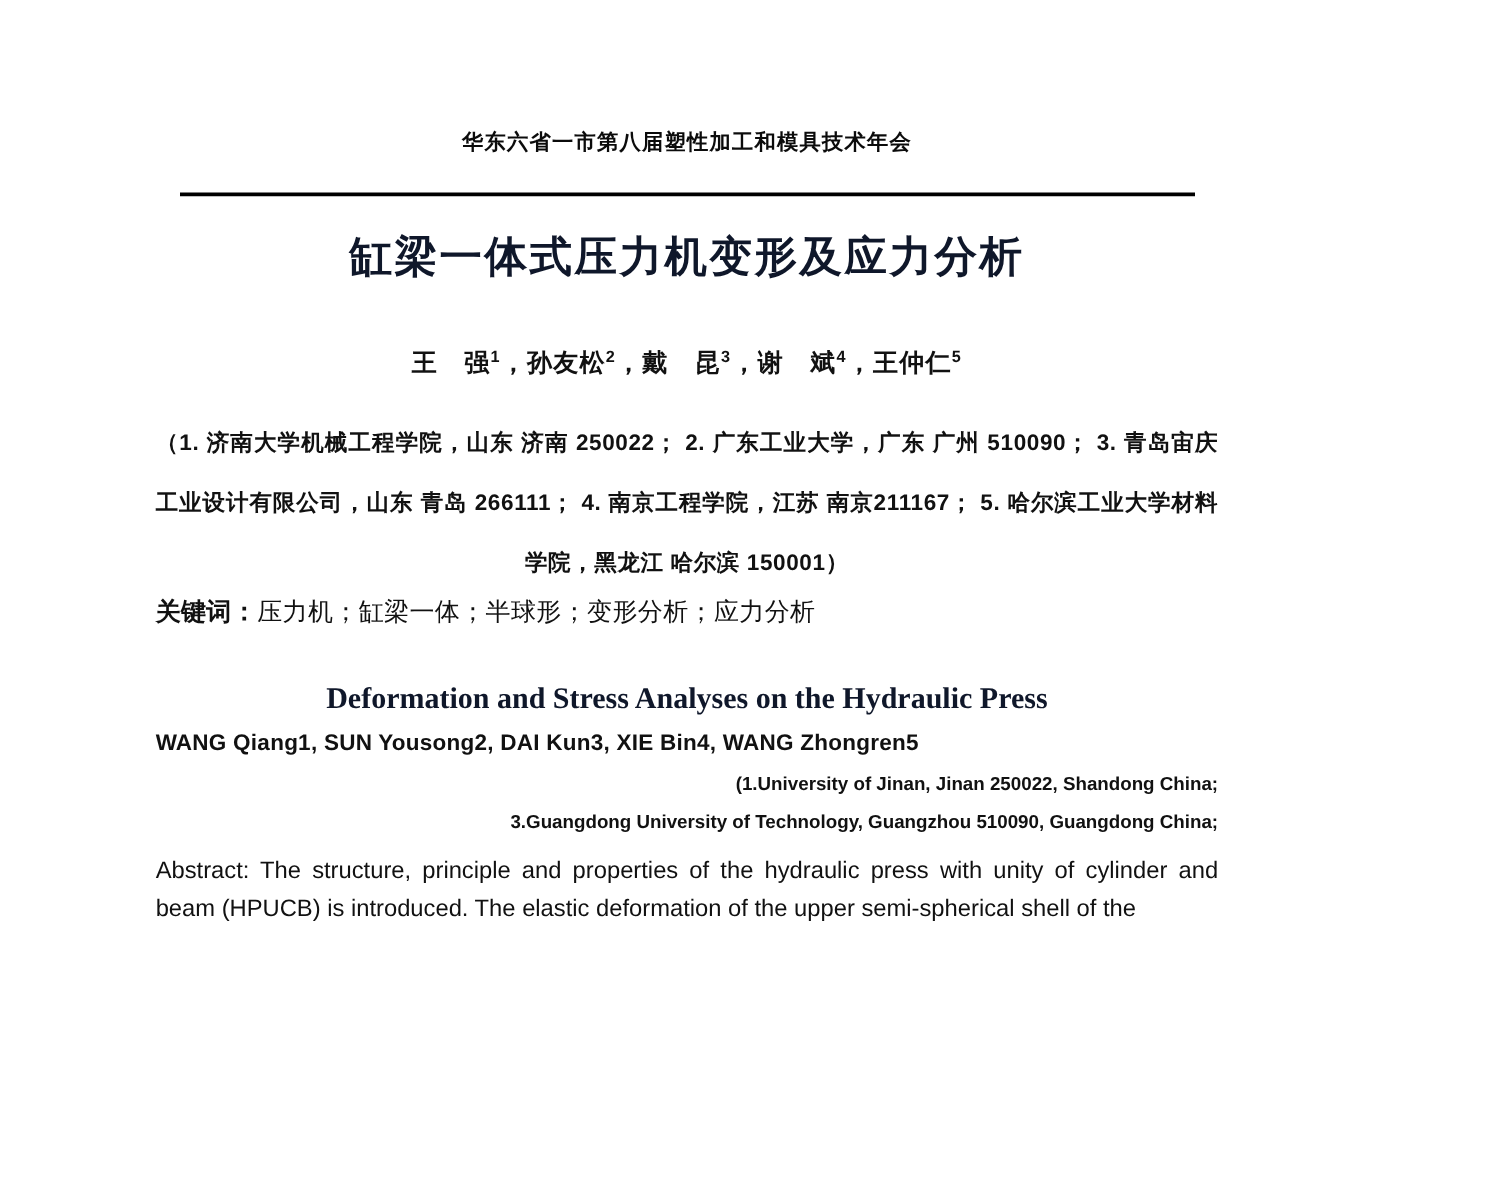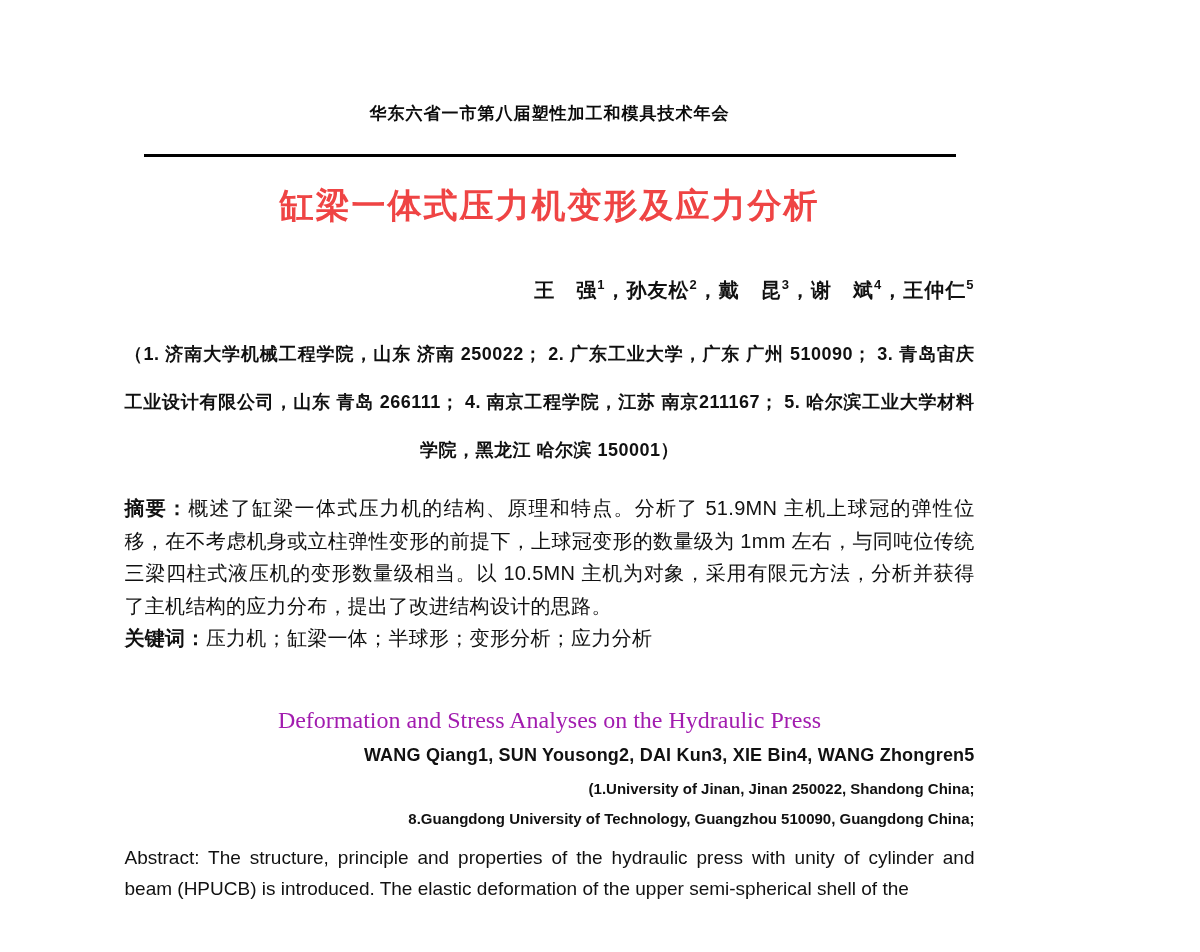--- a/index.html
+++ b/index.html
@@ -33,25 +33,25 @@
     height: 3px;
     background: #000000;
     margin: 29px auto 0 auto;
   }
   .title-zh {
     margin-top: 26px;
     text-align: center;
     font-size: 34px;
     font-weight: bold;
     letter-spacing: 2px;
-    color: #ef4444;
+    color: #0f172a;
   }
   .authors-zh {
     margin-top: 48px;
-    text-align: right;
+    text-align: center;
     font-size: 20px;
     font-weight: bold;
     letter-spacing: 1px;
   }
   .authors-zh sup {
     font-size: 13px;
     font-weight: bold;
     vertical-align: super;
   }
   .affil-zh {
@@ -74,31 +74,31 @@
   .keywords-zh .label {
     font-weight: bold;
   }
   .keywords-zh {
     font-size: 20px;
     line-height: 32.5px;
     text-align: left;
     letter-spacing: 0.3px;
   }
   .title-en {
-    margin-top: 47px;
+    margin-top: 34px;
     text-align: center;
     font-family: "Liberation Serif", serif;
     font-size: 24px;
-    font-weight: normal;
+    font-weight: bold;
     line-height: 37px;
-    color: #a21caf;
+    color: #0f172a;
   }
   .authors-en {
     margin-top: 6px;
-    text-align: right;
+    text-align: left;
     font-size: 18px;
     font-weight: bold;
     letter-spacing: 0.2px;
   }
   .affils-en {
     margin-top: 8px;
     text-align: right;
     font-size: 15px;
     font-weight: bold;
     line-height: 30px;
@@ -126,37 +126,34 @@
   <div class="content">
 
     <h1 class="title-zh" style="margin-bottom:0;">缸梁一体式压力机变形及应力分析</h1>
 
     <div class="authors-zh">
       <span><span>王　强</span><sup>1</sup><span>，</span></span><span><span>孙友松</span><sup>2</sup><span>，</span></span><span><span>戴　昆</span><sup>3</sup><span>，</span></span><span><span>谢　斌</span><sup>4</sup><span>，</span></span><span><span>王仲仁</span><sup>5</sup><span></span></span>
     </div>
 
     <div class="affil-zh">（1. 济南大学机械工程学院，山东 济南 250022； 2. 广东工业大学，广东 广州 510090； 3. 青岛宙庆工业设计有限公司，山东 青岛 266111； 4. 南京工程学院，江苏 南京211167； 5. 哈尔滨工业大学材料学院，黑龙江 哈尔滨 150001）</div>
 
-    <div class="abstract-zh">
-      <span class="label">摘要：</span><span>概述了缸梁一体式压力机的结构、原理和特点。分析了 51.9MN 主机上球冠的弹性位移，在不考虑机身或立柱弹性变形的前提下，上球冠变形的数量级为 1mm 左右，与同吨位传统三梁四柱式液压机的变形数量级相当。以 10.5MN 主机为对象，采用有限元方法，分析并获得了主机结构的应力分布，提出了改进结构设计的思路。</span>
-    </div>
 
     <div class="keywords-zh">
       <span class="label">关键词：</span><span>压力机；缸梁一体；半球形；变形分析；应力分析</span>
     </div>
 
     <div class="title-en">
       <div>Deformation and Stress Analyses on the Hydraulic Press</div>
     </div>
 
     <div class="authors-en">WANG Qiang1, SUN Yousong2, DAI Kun3, XIE Bin4, WANG Zhongren5</div>
 
     <div class="affils-en">
       <div>(1.University of Jinan, Jinan 250022, Shandong China;</div>
-      <div>8.Guangdong University of Technology, Guangzhou 510090, Guangdong China;</div>
+      <div>3.Guangdong University of Technology, Guangzhou 510090, Guangdong China;</div>
     </div>
 
     <div class="abstract-en">
       <span class="label">Abstract:</span><span> The structure, principle and properties of the hydraulic press with unity of cylinder and beam (HPUCB) is introduced. The elastic deformation of the upper semi-spherical shell of the</span>
     </div>
 
   </div>
 </div>
 
 </body></html>

